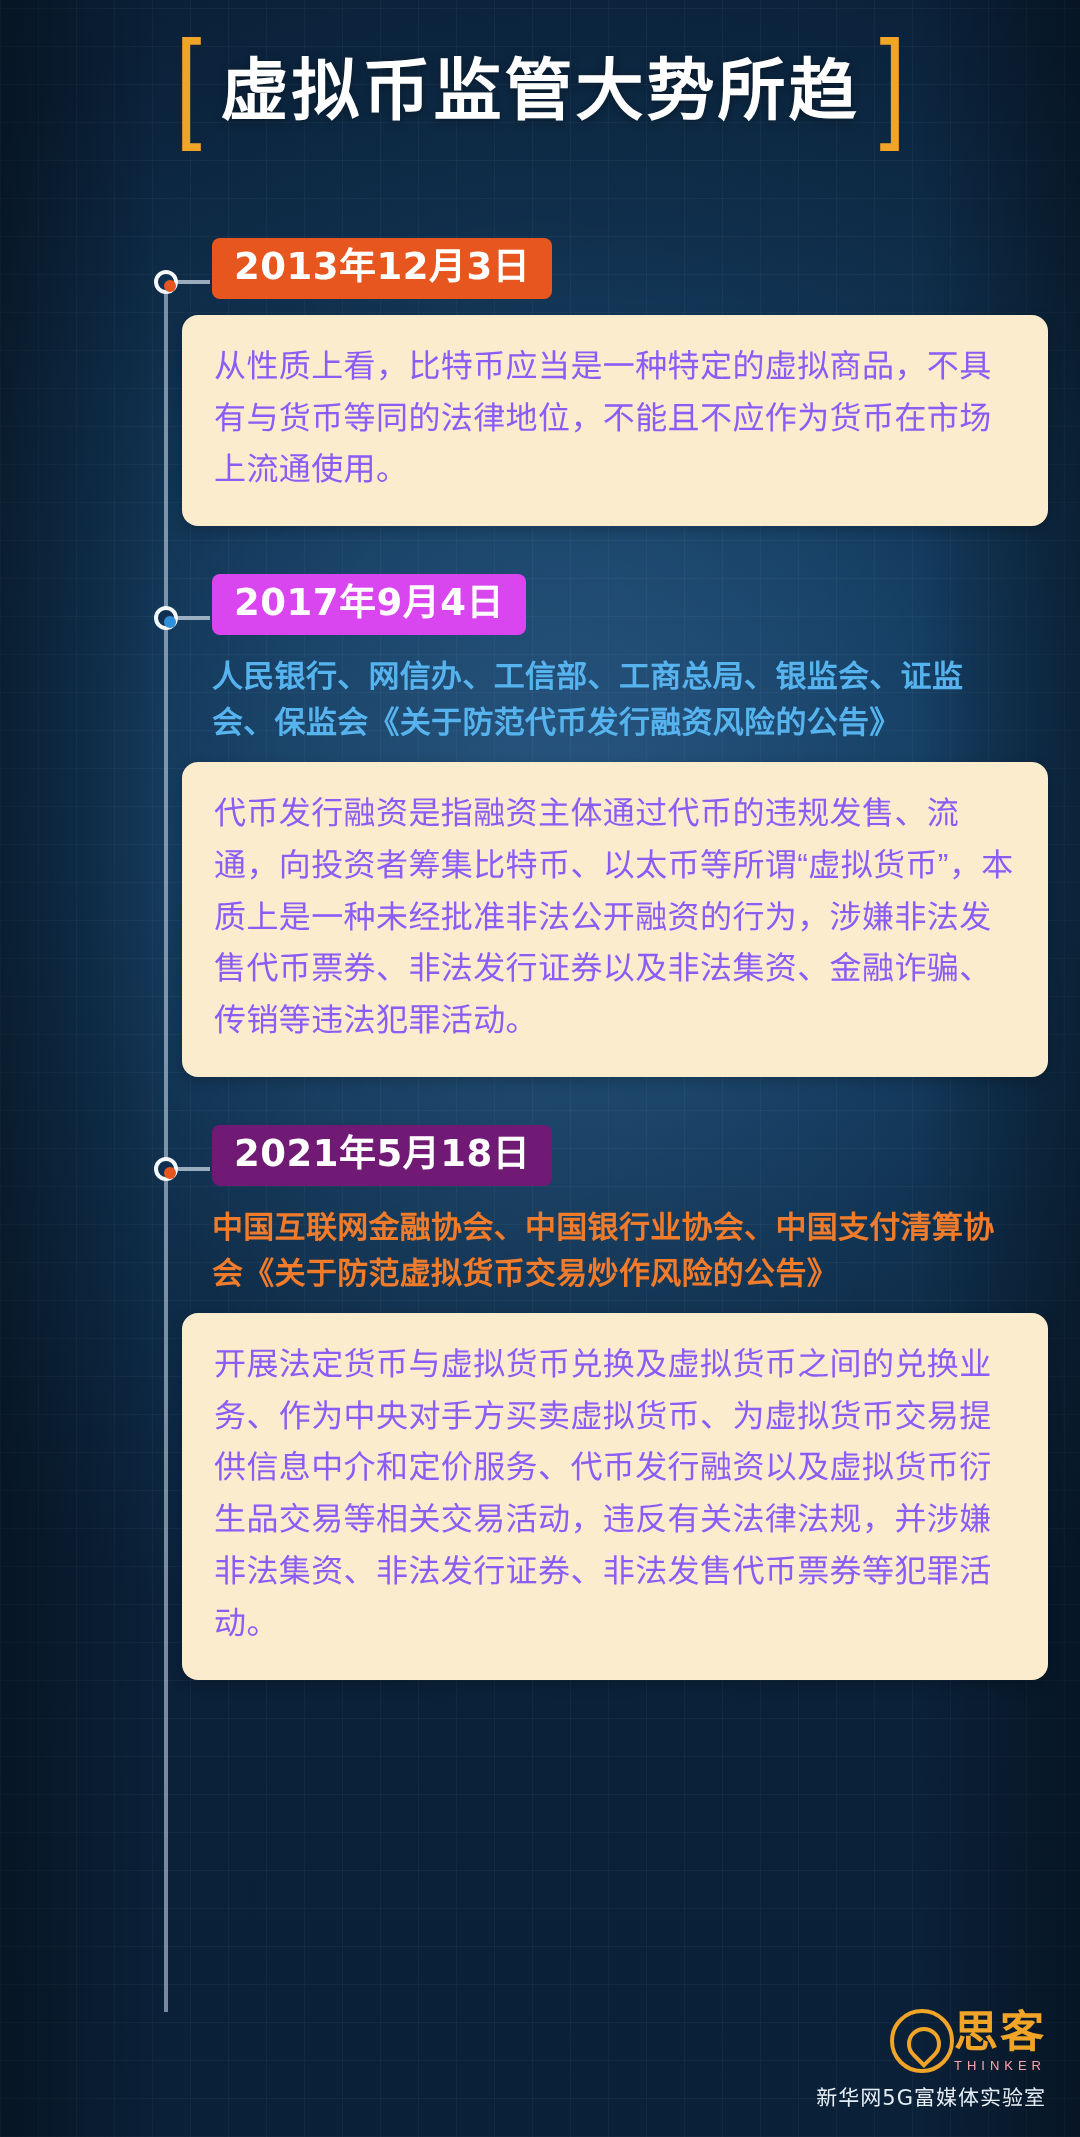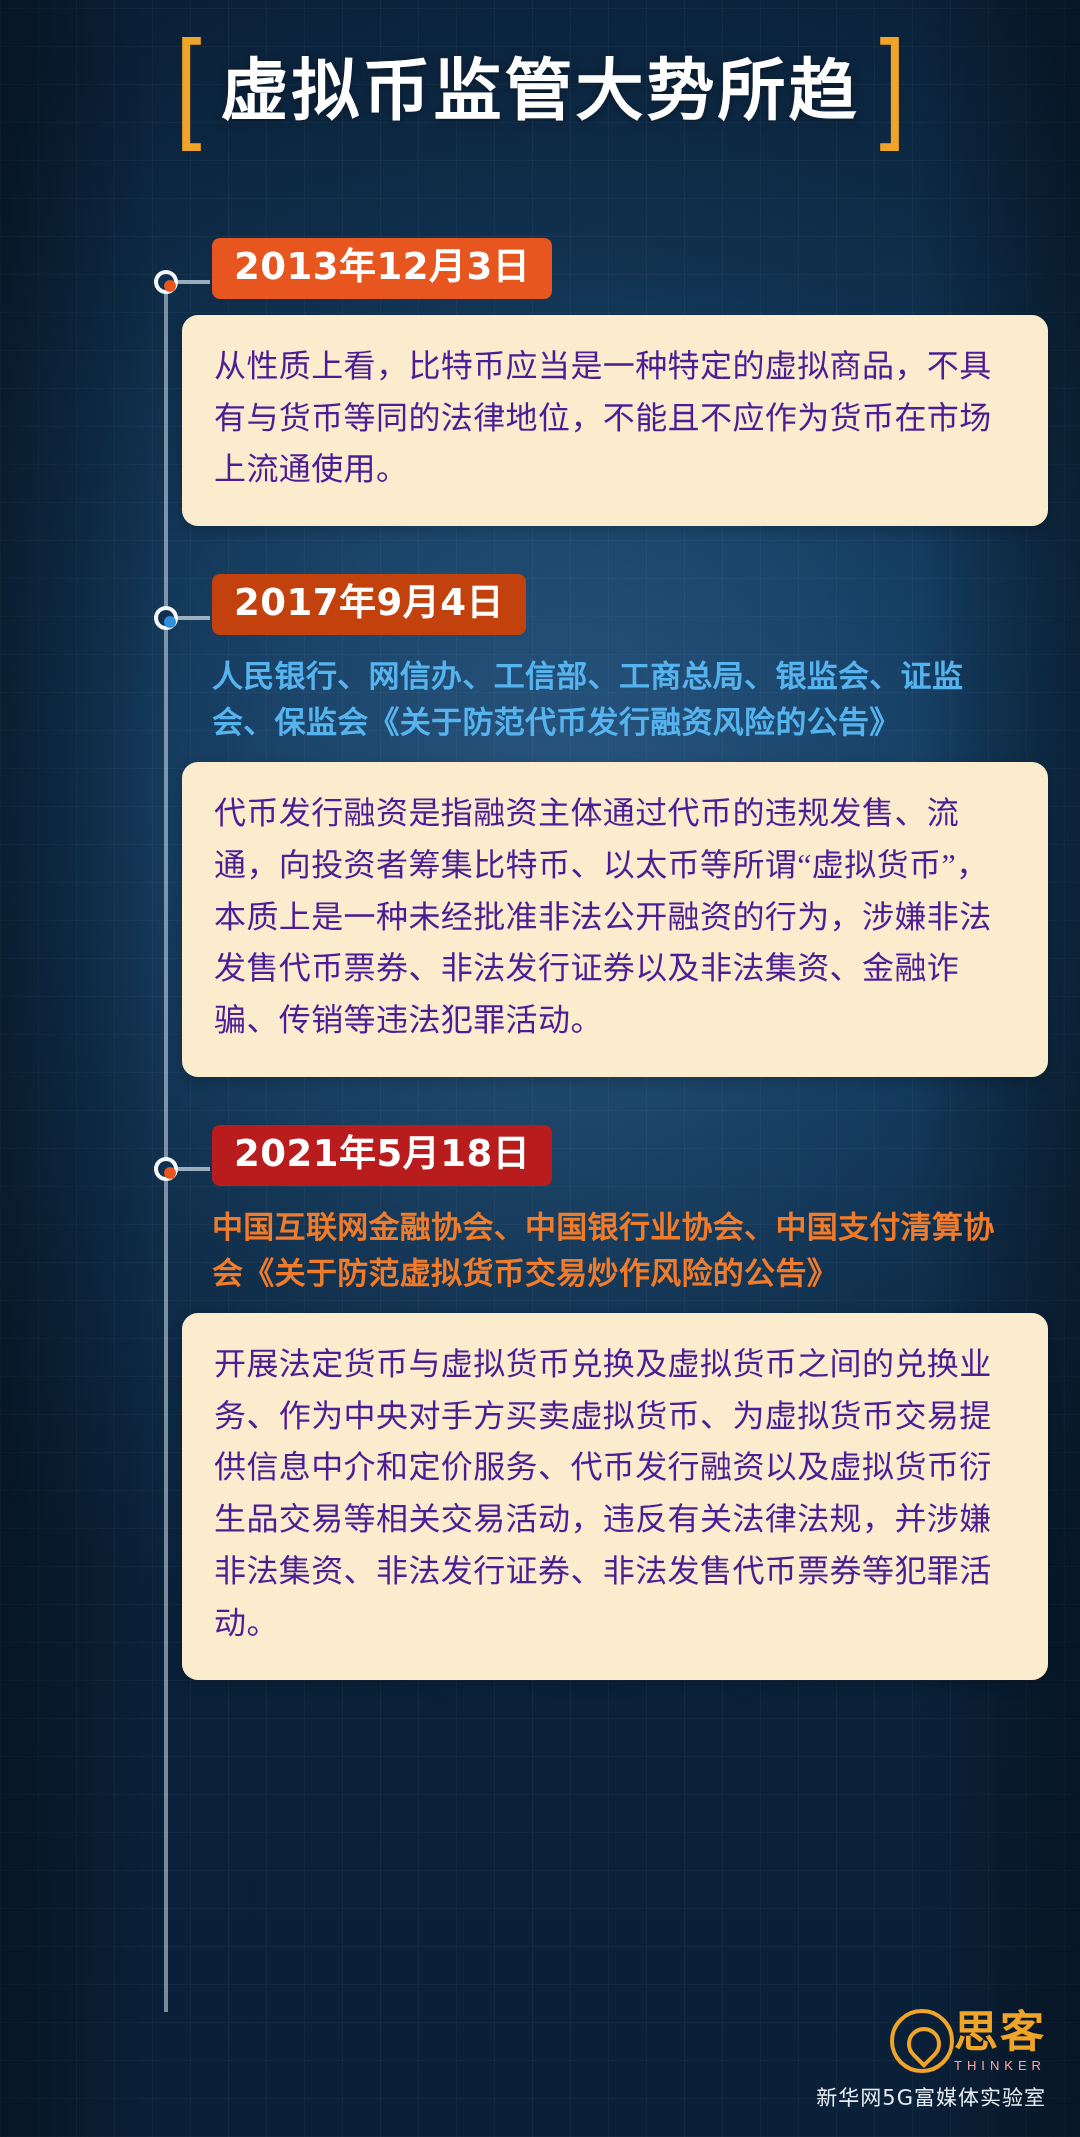--- a/index.html
+++ b/index.html
@@ -134,26 +134,26 @@
     line-height: 1.5;
     font-weight: bold;
     letter-spacing: 0.3px;
     font-family: "DejaVu Sans", "Liberation Sans", sans-serif;
   }
   .quote-card {
     margin: 16px 48px 0 166px;
     padding: 26px 32px 30px 32px;
     background: #fbeccd;
     border-radius: 16px;
-    color: #4c1d95;
+    color: #8b5cf6;
     font-size: 32px;
     line-height: 1.62;
     letter-spacing: 0.4px;
     box-shadow: 0 4px 14px rgba(0,0,0,0.22);
-    font-family: Liberation Serif, serif;
+    font-family: Liberation Sans, sans-serif;
   }
 
   
   .footer {
     position: absolute;
     right: 34px;
     bottom: 26px;
     display: flex;
     flex-direction: column;
     align-items: flex-end;
@@ -231,31 +231,31 @@
       <div class="stub"></div>
       <div class="date-chip" style="background:#e8561f">2013年12月3日</div>
       <div class="quote-card">从性质上看，比特币应当是一种特定的虚拟商品，不具有与货币等同的法律地位，不能且不应作为货币在市场上流通使用。</div>
     </div>
 
     <div class="event" style="margin-top:48px;">
       <div class="dot">
         <div class="dot-inner" style="background:#2f8fd8"></div>
       </div>
       <div class="stub"></div>
-      <div class="date-chip" style="background:#c2410c">2017年9月4日</div>
+      <div class="date-chip" style="background:#d946ef">2017年9月4日</div>
       <div class="agencies" style="color:#56b3ee">人民银行、网信办、工信部、工商总局、银监会、证监会、保监会《关于防范代币发行融资风险的公告》</div>
       <div class="quote-card">代币发行融资是指融资主体通过代币的违规发售、流通，向投资者筹集比特币、以太币等所谓“虚拟货币”，本质上是一种未经批准非法公开融资的行为，涉嫌非法发售代币票券、非法发行证券以及非法集资、金融诈骗、传销等违法犯罪活动。</div>
     </div>
 
     <div class="event" style="margin-top:48px;">
       <div class="dot">
         <div class="dot-inner" style="background:#e8561f"></div>
       </div>
       <div class="stub"></div>
-      <div class="date-chip" style="background:#b91c1c">2021年5月18日</div>
+      <div class="date-chip" style="background:#701a75">2021年5月18日</div>
       <div class="agencies" style="color:#f07b2a">中国互联网金融协会、中国银行业协会、中国支付清算协会《关于防范虚拟货币交易炒作风险的公告》</div>
       <div class="quote-card">开展法定货币与虚拟货币兑换及虚拟货币之间的兑换业务、作为中央对手方买卖虚拟货币、为虚拟货币交易提供信息中介和定价服务、代币发行融资以及虚拟货币衍生品交易等相关交易活动，违反有关法律法规，并涉嫌非法集资、非法发行证券、非法发售代币票券等犯罪活动。</div>
     </div>
 
   </div>
 </div>
 
 <div class="footer">
   <div class="logo-row">
     <div class="logo-mark"></div>

